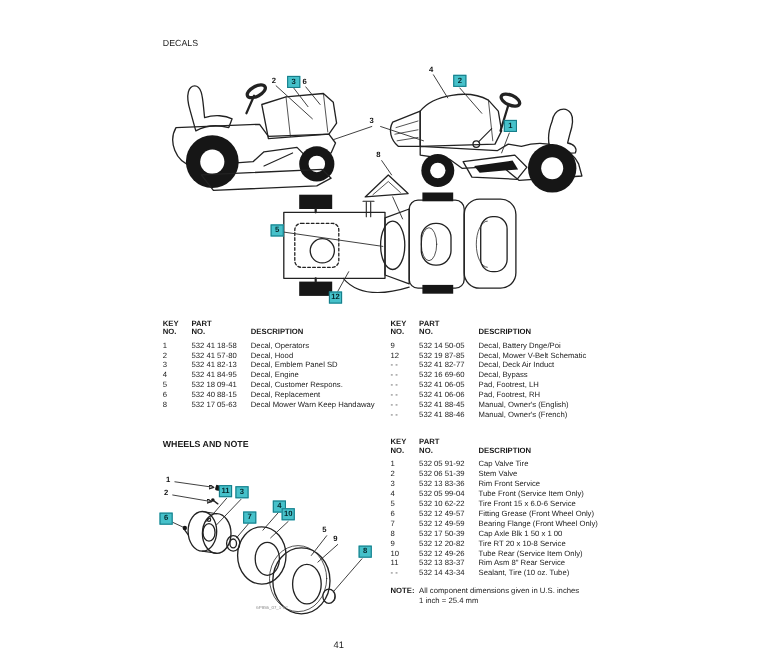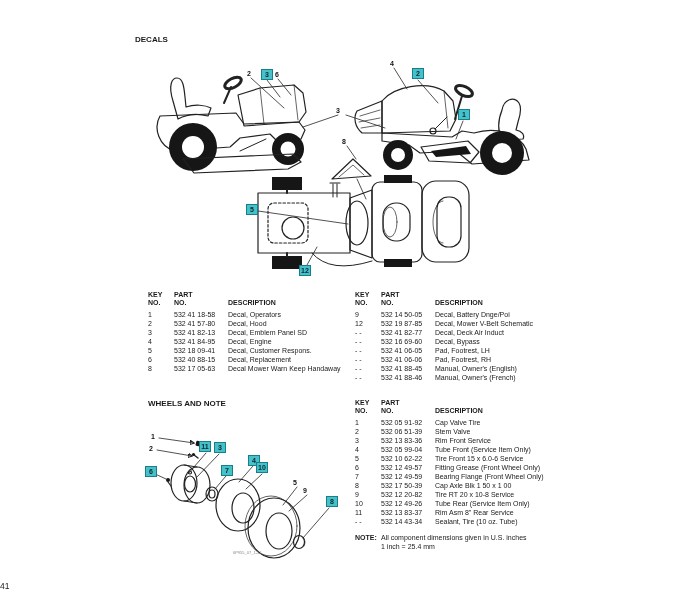--- a/index.html
+++ b/index.html
@@ -1,41 +1,41 @@
 <!DOCTYPE html>
 <html><head>
 <meta charset="utf-8">
 <style>
   html,body{margin:0;padding:0;background:#ffffff;}
   .page{position:relative;width:688px;height:600px;background:#ffffff;
         font-family:"Liberation Sans",sans-serif;color:#1a1a1a;overflow:hidden;}
   .title{position:absolute;left:148px;top:22px;font-size:9px;font-weight:bold;
          letter-spacing:-0.1px;white-space:nowrap;}
-  .subtitle{position:absolute;left:135px;top:35px;font-size:8px;font-weight:bold;}
+  .subtitle{position:absolute;left:148px;top:35px;font-size:8px;font-weight:normal;}
   .heading{position:absolute;left:148px;top:399px;font-size:8px;font-weight:bold;}
   .art{position:absolute;left:0;top:0;}
   .art path,.art rect,.art ellipse,.art circle,.art line{stroke:#222;fill:none;
         stroke-width:1.2;stroke-linecap:round;stroke-linejoin:round;}
   .art .blk{fill:#161616;stroke:none;}
   .art .wht{fill:#ffffff;stroke:none;}
   .art .ld{stroke:#333;stroke-width:0.85;fill:none;}
   .art .thin{stroke-width:0.7;}
   .art text{stroke:none;fill:#8a8a8a;}
   .ptable{position:absolute;font-size:7px;line-height:9px;white-space:nowrap;}
   .thead,.tbody{display:grid;grid-template-columns:26px 54px auto;}
   .thead{font-weight:bold;line-height:7.5px;margin-bottom:4px;}
   .tbody{grid-auto-rows:9px;}
   .co{position:absolute;font-size:7px;font-weight:bold;color:#111;line-height:8px;}
   .cog{position:absolute;min-width:8px;height:9px;padding:0 1px;line-height:9.5px;
        background:#46c1ca;border:1px solid #177e8a;font-size:7px;font-weight:bold;
        color:#06282c;text-align:center;}
   .note{position:absolute;left:355px;top:533px;display:grid;
         grid-template-columns:26px auto;font-size:7px;line-height:9px;}
   .note .lbl{font-weight:bold;}
-  .pageno{position:absolute;left:0;top:581px;width:616px;text-align:left;
+  .pageno{position:absolute;left:0;top:581px;width:616px;text-align:center;
           font-size:8.5px;font-weight:normal;}
 </style>
 </head>
 <body>
 
 <div class="page">
 
   <svg class="art" width="688" height="600" viewBox="0 0 688 600">
     <defs>
       <marker id="ah" markerWidth="6" markerHeight="6" refX="4.5" refY="2.5" orient="auto">

